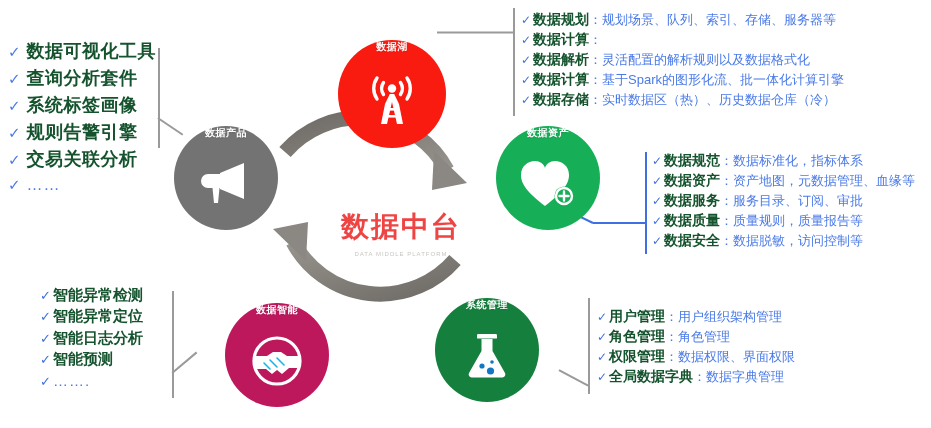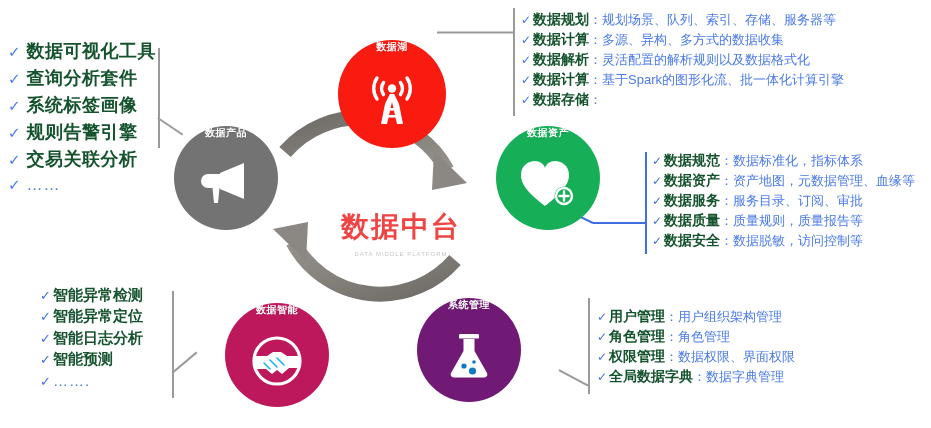--- a/index.html
+++ b/index.html
@@ -117,21 +117,21 @@
       <svg width="58" height="50" viewBox="0 0 58 50">
         <path d="M26 47 C 8 33 2 25 2 16 C 2 7 9 2 16 2 C 21 2 25 5 26 9 C 27 5 31 2 36 2
                  C 43 2 50 7 50 16 C 50 25 44 33 26 47 Z" fill="#fff"></path>
         <circle cx="45" cy="37" r="9.5" fill="#16AE57"></circle>
         <circle cx="45" cy="37" r="8" fill="none" stroke="#fff" stroke-width="2.4"></circle>
         <path d="M45 32.5 v9 M40.5 37 h9" stroke="#fff" stroke-width="2.4" stroke-linecap="round"></path>
       </svg>
     </div>
   </div>
 
-  <div class="node" style="left:417px;top:298px;width:104px;height:104px;background:#701a75;">
+  <div class="node" style="left:435px;top:298px;width:104px;height:104px;background:#15803d;">
     <div class="cap">系统管理</div>
     <div class="gly">
       <svg width="44" height="46" viewBox="0 0 44 46">
         <rect x="12" y="1" width="20" height="4.6" rx="1.2" fill="#fff"></rect>
         <path d="M16.5 6 h11 v12 L40 40 a3 3 0 0 1 -2.6 4.4 H6.6 A3 3 0 0 1 4 40 L16.5 18 Z" fill="#fff"></path>
         <circle cx="17" cy="33" r="2.6" fill="#1378C4"></circle>
         <circle cx="25.5" cy="38" r="3.6" fill="#1378C4"></circle>
         <circle cx="27" cy="29" r="1.8" fill="#1378C4"></circle>
       </svg>
     </div>
@@ -190,38 +190,38 @@
       <div class="trow">
         <span class="tick">✓</span>
         <span class="bold">数据规划</span>
         <span class="norm">：</span>
         <span class="norm">规划场景、队列、索引、存储、服务器等</span>
       </div>
       <div class="trow">
         <span class="tick">✓</span>
         <span class="bold">数据计算</span>
         <span class="norm">：</span>
-        <span class="norm">多源、异构、多方式的数据收集</span>
       </div>
       <div class="trow">
         <span class="tick">✓</span>
         <span class="bold">数据解析</span>
         <span class="norm">：</span>
         <span class="norm">灵活配置的解析规则以及数据格式化</span>
       </div>
       <div class="trow">
         <span class="tick">✓</span>
         <span class="bold">数据计算</span>
         <span class="norm">：</span>
         <span class="norm">基于Spark的图形化流、批一体化计算引擎</span>
       </div>
       <div class="trow">
         <span class="tick">✓</span>
         <span class="bold">数据存储</span>
         <span class="norm">：</span>
+        <span class="norm">实时数据区（热）、历史数据仓库（冷）</span>
       </div>
     </div>
 
   <div class="tblock lg" style="left:652px;top:151px;" id="bMR">
       <div class="trow">
         <span class="tick">✓</span>
         <span class="bold">数据规范</span>
         <span class="norm">：</span>
         <span class="norm">数据标准化，指标体系</span>
       </div>

